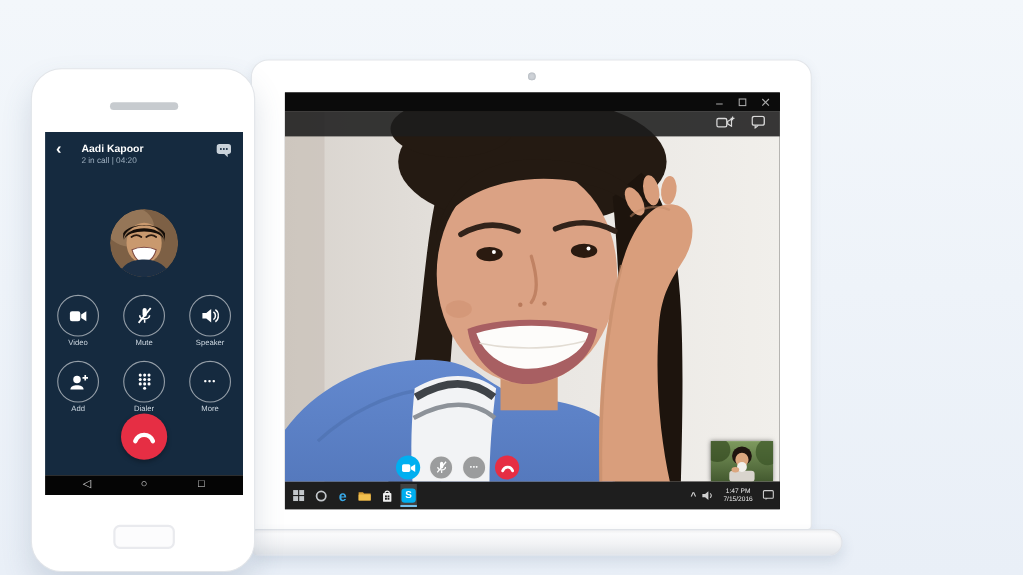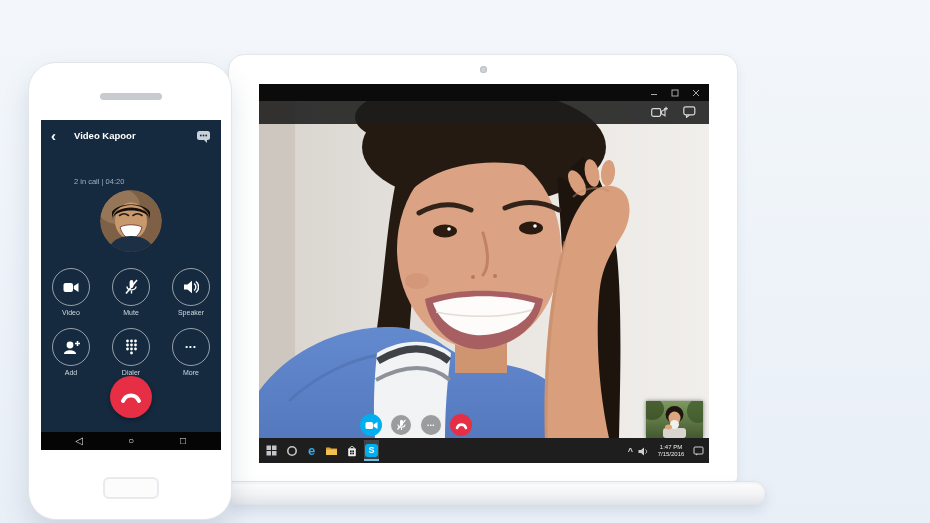--- a/index.html
+++ b/index.html
@@ -41,21 +41,21 @@
 
   
   .phone{position:absolute;left:28px;top:62px;width:204px;height:458px;background:#fff;border:1px solid #e2e5e9;border-radius:28px;box-shadow:0 14px 26px rgba(80,100,130,.18);z-index:5;}
   .speaker-slot{position:absolute;left:71px;top:30px;width:62px;height:7px;border-radius:4px;background:#c7cbcf;}
   .phone-screen{position:absolute;left:12px;top:57px;width:180px;height:330px;overflow:hidden;}
   .skype-ui{position:absolute;left:0;top:0;width:180px;height:312px;background:var(--phone-navy);}
   .ph-header{display:flex;align-items:flex-start;padding:10px 10px 0 10px;}
   .back-g{color:#fff;font-size:15px;font-weight:bold;line-height:12px;width:13px;}
   .hd-text{margin-left:10px;}
   .contact-name{color:#fff;font-size:9.5px;font-weight:bold;line-height:11px;}
-  .call-status{color:#9fb0c0;font-size:7.5px;line-height:10px;margin-top:36px;}
+  .call-status{color:#9fb0c0;font-size:7.5px;line-height:10px;}
   .hd-chat{margin-left:auto;}
   .avatar{position:absolute;left:59px;top:70px;width:62px;height:62px;border-radius:50%;overflow:hidden;}
   .btn-grid{position:absolute;left:0;top:148px;width:180px;display:flex;flex-wrap:wrap;}
   .pcell{width:60px;display:flex;flex-direction:column;align-items:center;margin-bottom:11px;}
   .pcirc{width:38px;height:38px;border-radius:50%;border:1.3px solid rgba(255,255,255,.55);display:flex;align-items:center;justify-content:center;}
   .plabel{margin-top:3px;color:#cfd9e2;font-size:7px;line-height:8px;}
   .pcirc .dots3{color:#fff;font-size:8px;letter-spacing:1px;line-height:1;}
   .end-call{position:absolute;left:69px;top:256px;width:42px;height:42px;border-radius:50%;background:var(--end-call-red);display:flex;align-items:center;justify-content:center;box-shadow:0 2px 5px rgba(0,0,0,.3);}
   .android-nav{position:absolute;left:0;top:312px;width:180px;height:18px;background:#050505;display:flex;align-items:center;justify-content:center;gap:38px;}
   .anav{color:rgba(255,255,255,.85);font-size:10px;line-height:1;width:14px;text-align:center;}
@@ -273,21 +273,21 @@
 
   <div class="phone">
     <div class="speaker-slot"></div>
 
     <div class="phone-screen">
       <div class="skype-ui">
 
         <div class="ph-header">
           <span class="back-g">‹</span>
           <span class="hd-text">
-            <span class="contact-name" style="display:block;">Video Kapoor</span>
+            <span class="contact-name" style="display:block;">Aadi Kapoor</span>
             <span class="call-status" style="display:block;">2 in call | 04:20</span>
           </span>
           <span class="hd-chat">
             <svg width="15" height="14" viewBox="0 0 15 14">
                 <rect x="1" y="1" width="13" height="9" rx="2.5" fill="#c9d2da"></rect>
                 <path d="M11 9.5 L11 13 L7.5 9.5 Z" fill="#c9d2da"></path>
                 <circle cx="4.8" cy="5.5" r="0.9" fill="#152a3f"></circle>
                 <circle cx="7.5" cy="5.5" r="0.9" fill="#152a3f"></circle>
                 <circle cx="10.2" cy="5.5" r="0.9" fill="#152a3f"></circle>
               </svg>

